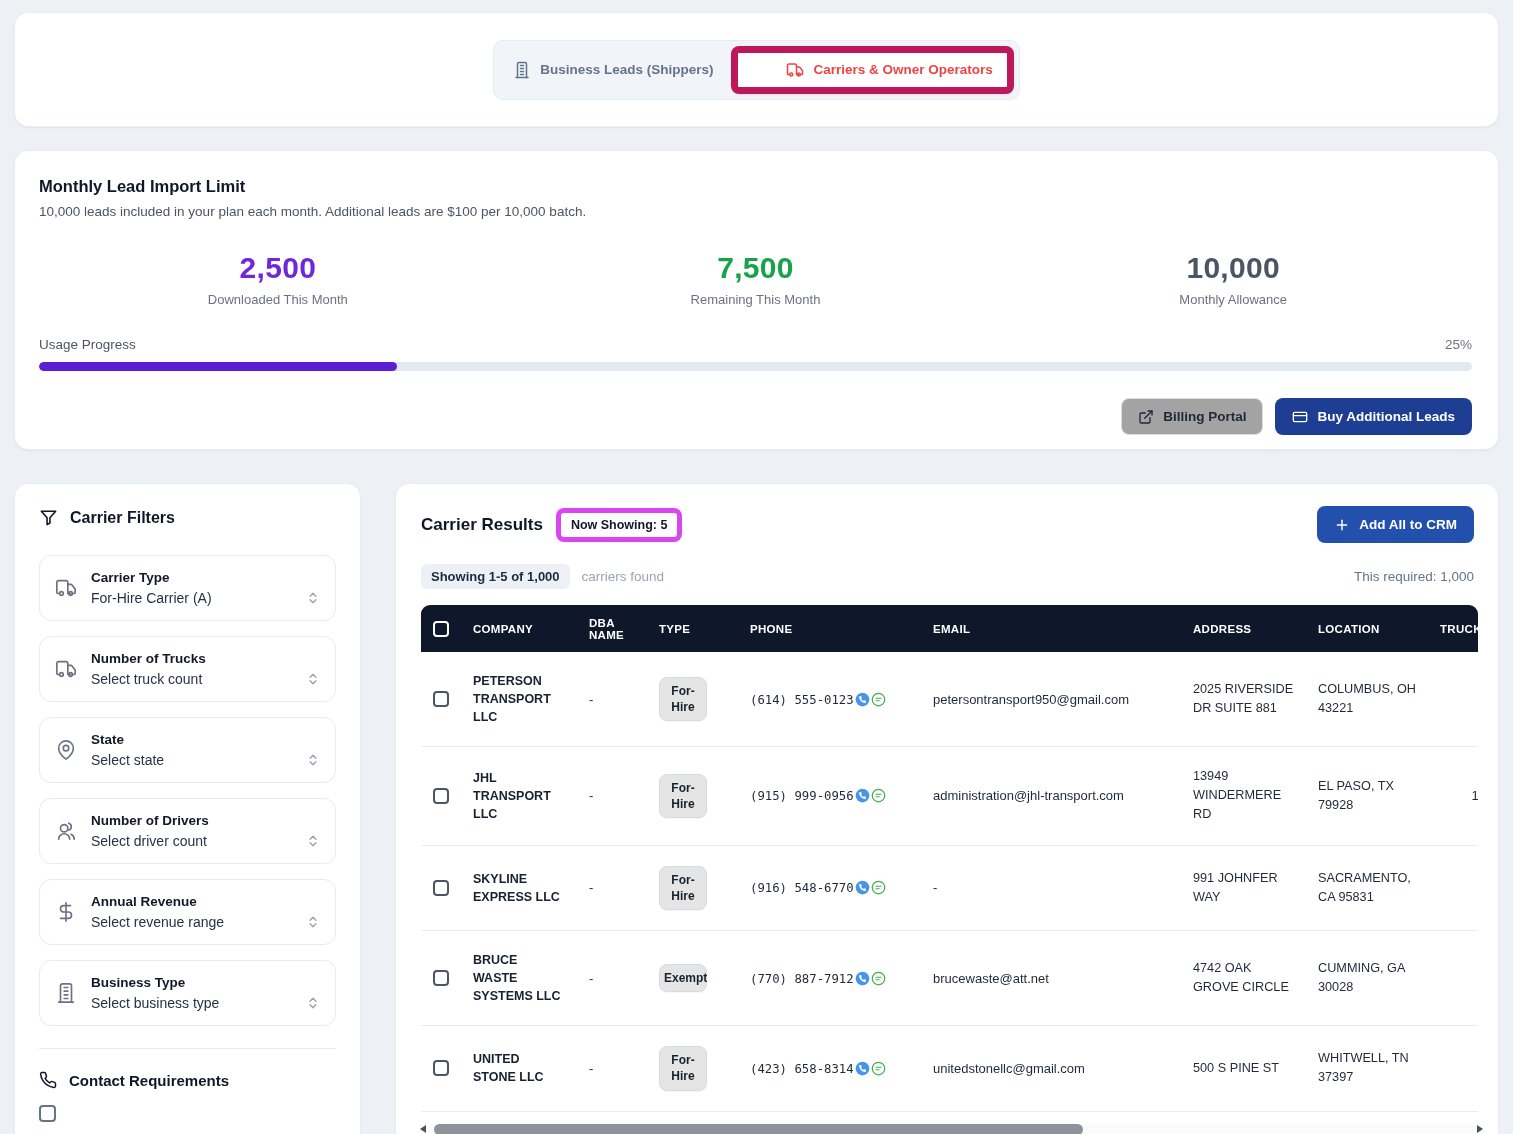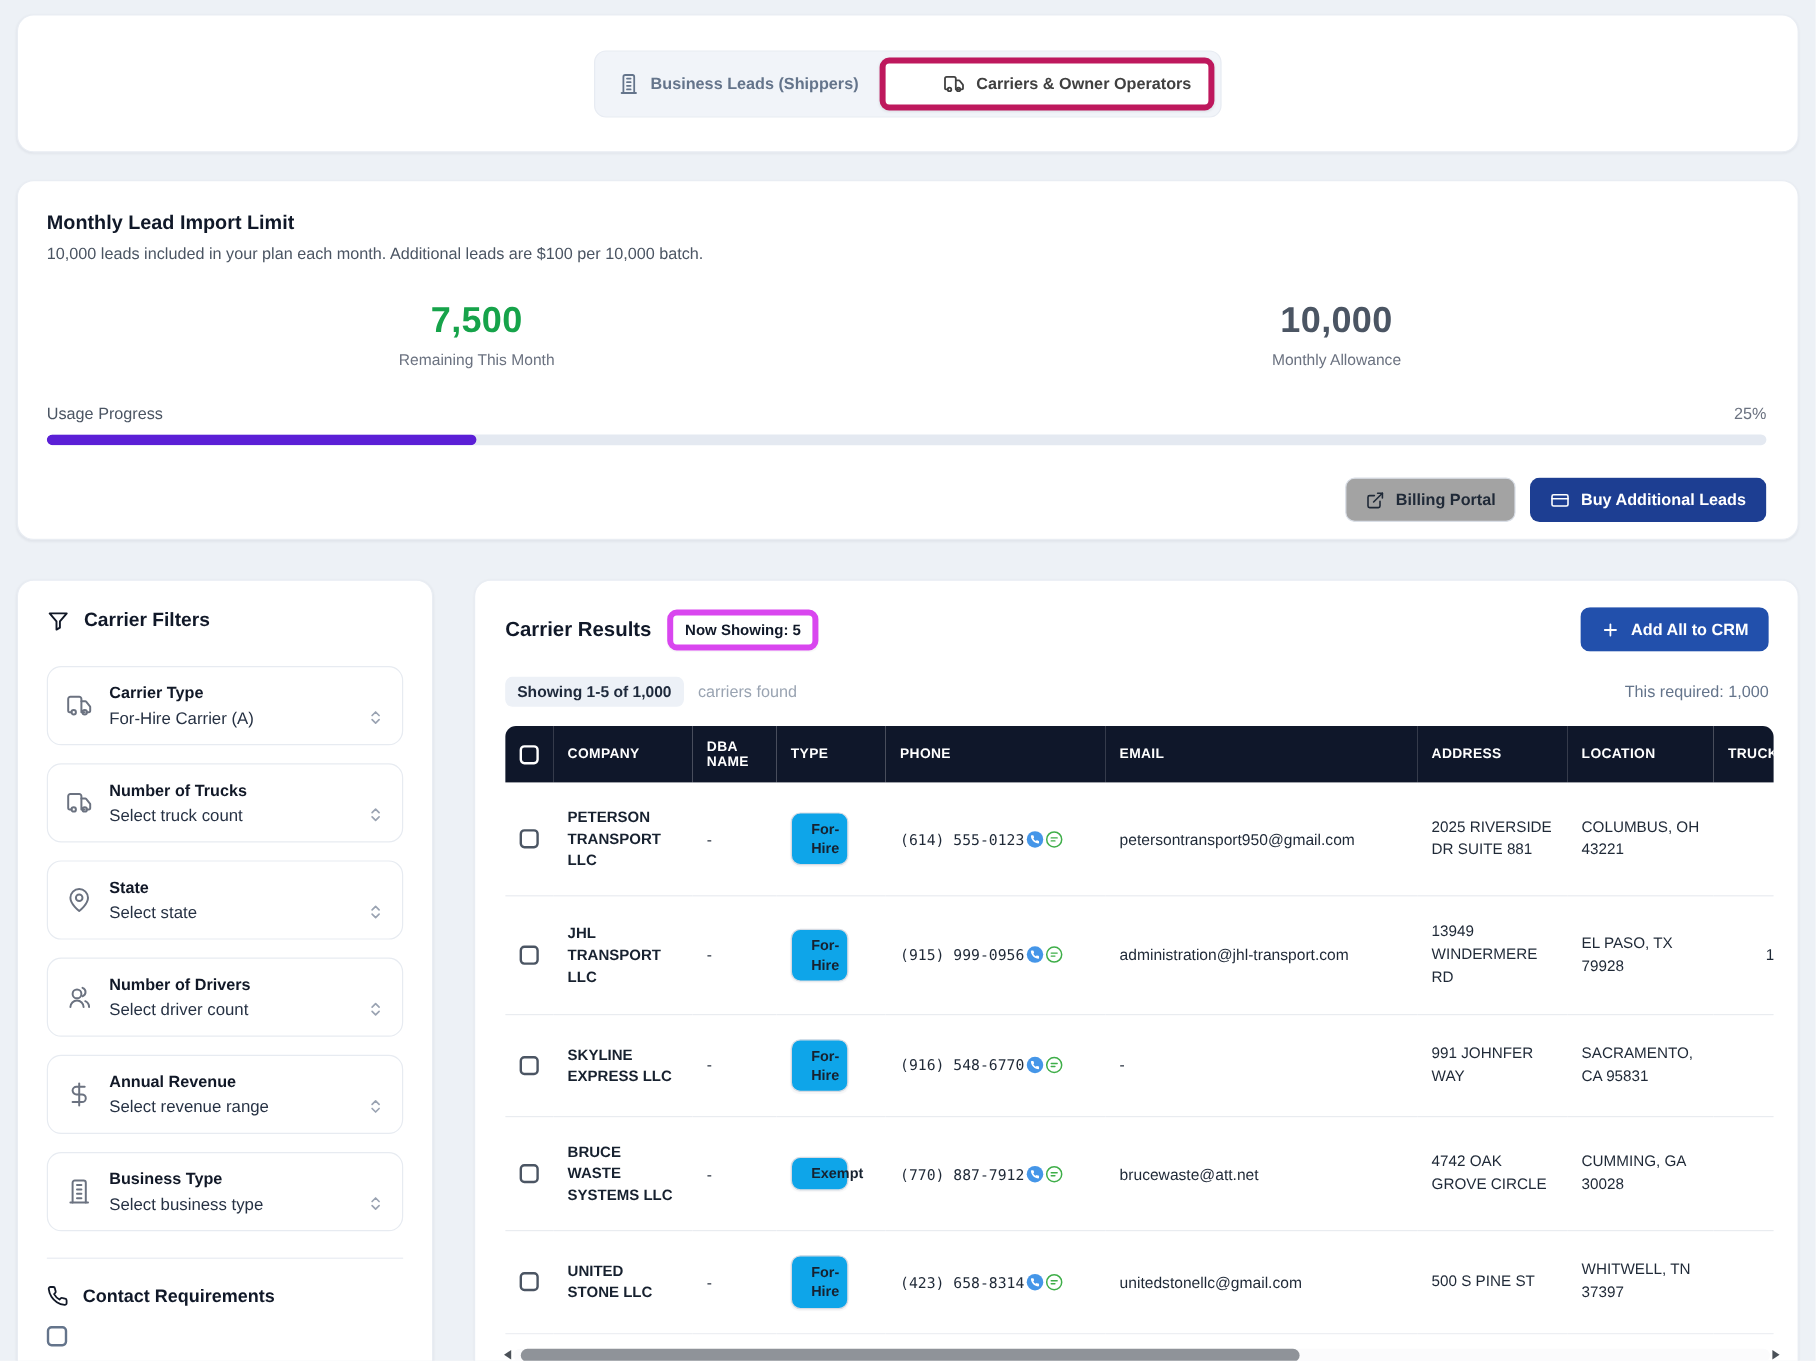--- a/index.html
+++ b/index.html
@@ -20,21 +20,21 @@
 
   
   .tab-card { height:115px; display:flex; align-items:center; justify-content:center; }
   .tab-group {
     display:inline-flex; align-items:center; gap:4px;
     background:#f1f4f9; border:1px solid #e7ebf2; border-radius:10px; padding:5px;text-align:right;
   }
   .tab { display:flex; align-items:center; gap:9px; padding:8px 14px; border-radius:8px;
          font-size:13.5px; font-weight:600; color:#64748b; cursor:pointer; white-space:nowrap; }
   .tab .t-icon svg { width:18px; height:18px; }
-  .tab.active { background:#fff; color:#404040; border:5px solid #be185d; box-shadow:0 1px 2px rgba(16,24,40,.08);padding-left:48px; }
+  .tab.active { background:#fff; color:#ef4444; border:7px solid #be185d; box-shadow:0 1px 2px rgba(16,24,40,.08);padding-left:48px; }
 
   
   .usage-card { margin-top:23px; padding:26px 26px 26px 24px; height:300px; }
   .usage-title { font-size:16.5px; font-weight:700; color:#101828; }
   .usage-sub { font-size:13.5px; color:#4b5563; margin-top:8px; }
   .stats-row { display:flex; margin-top:32px; }
   .stat { flex:1; text-align:center; }
   .stat-value { font-size:30px; font-weight:700; letter-spacing:.3px; }
   .stat-label { font-size:13px; color:#6b7280; margin-top:7px; }
   .progress-labels { display:flex; justify-content:space-between; margin-top:30px;
@@ -91,23 +91,23 @@
   tbody td { padding:20px 12px; vertical-align:middle; border-bottom:1px solid #e9ecf0;
              font-size:13px; color:#1f2937; }
   .col-sel { width:40px; } .col-company { width:116px; } .col-dba { width:70px; }
   .col-type { width:91px; } .col-phone { width:183px; } .col-email { width:260px; }
   .col-address { width:125px; } .col-location { width:122px; } .col-trucks { width:68px; }
   th.th-trucks, td.td-trucks { text-align:right; padding-right:10px; }
   .cell-company { font-size:12.5px; font-weight:600; color:#17212f; line-height:1.45; }
   .cell-address, .cell-location { font-size:12.7px; line-height:1.5; }
   .checkbox { width:16px; height:16px; border:2px solid #4b5563; border-radius:4px; background:#fff; cursor:pointer; }
   .checkbox.head { border-color:#fff; background:transparent; }
-  .type-badge { display:inline-block; border:1px solid #d6dbe3; border-radius:8px; padding:5px 16px;
+  .type-badge { display:inline-block; border:1px solid #d6dbe3; border-radius:8px; padding:5px 4px;
                 font-size:12px; font-weight:700; color:#17212f; text-align:center; max-width:48px;
-                line-height:1.35; background:#0ea5e9; box-shadow:0 1px 1px rgba(16,24,40,.04); }
+                line-height:1.35; background:#e5e5e5; box-shadow:0 1px 1px rgba(16,24,40,.04); }
   .cell-phone { font-family:"DejaVu Sans Mono", monospace; font-size:12.3px; white-space:nowrap; }
   .phone-icons { display:inline-flex; gap:1px; vertical-align:-3px; margin-left:1px; }
   .phone-icons span svg { width:15px; height:15px; }
   .cell-email { font-size:13px; }
 
   
   .hscroll { position:absolute; left:24px; top:639px; width:1063px; height:13px; }
   .hscroll-track { position:absolute; left:8px; right:8px; top:1px; height:11px; background:#fbfbfc; border-radius:6px; }
   .hscroll-thumb { position:absolute; left:6px; top:0; height:11px; width:62%; background:#8f9399; border-radius:6px; cursor:grab; }
   .hs-arrow { position:absolute; top:2px; width:0; height:0; border-top:4.5px solid transparent; border-bottom:4.5px solid transparent; cursor:pointer; }
@@ -146,20 +146,24 @@
     </div>
   </div>
 </div>
 
 <div class="card usage-card">
   <div class="usage-title">Monthly Lead Import Limit</div>
   <div class="usage-sub">10,000 leads included in your plan each month. Additional leads are $100 per 10,000 batch.</div>
 
   <div class="stats-row">
 
+      <div class="stat">
+        <div class="stat-value" style="color: rgb(109, 40, 217);">2,500</div>
+        <div class="stat-label">Downloaded This Month</div>
+      </div>
 
       <div class="stat">
         <div class="stat-value" style="color: rgb(22, 163, 74);">7,500</div>
         <div class="stat-label">Remaining This Month</div>
       </div>
 
       <div class="stat">
         <div class="stat-value" style="color: rgb(75, 85, 99);">10,000</div>
         <div class="stat-label">Monthly Allowance</div>
       </div>

